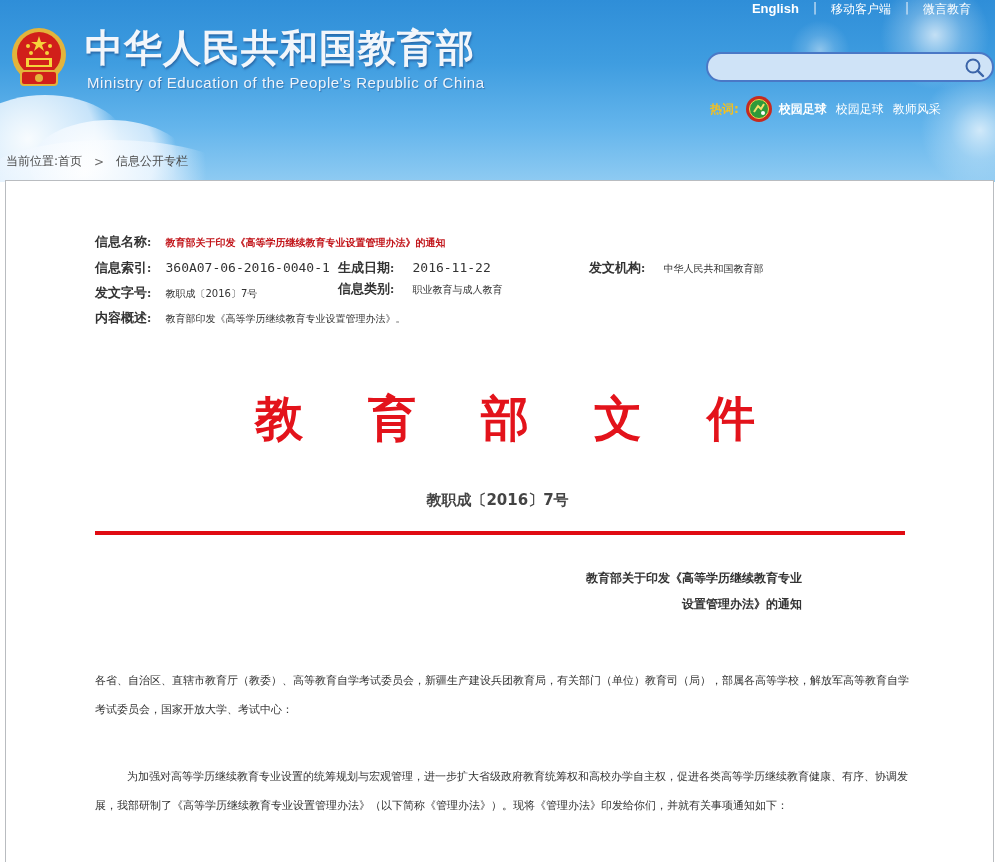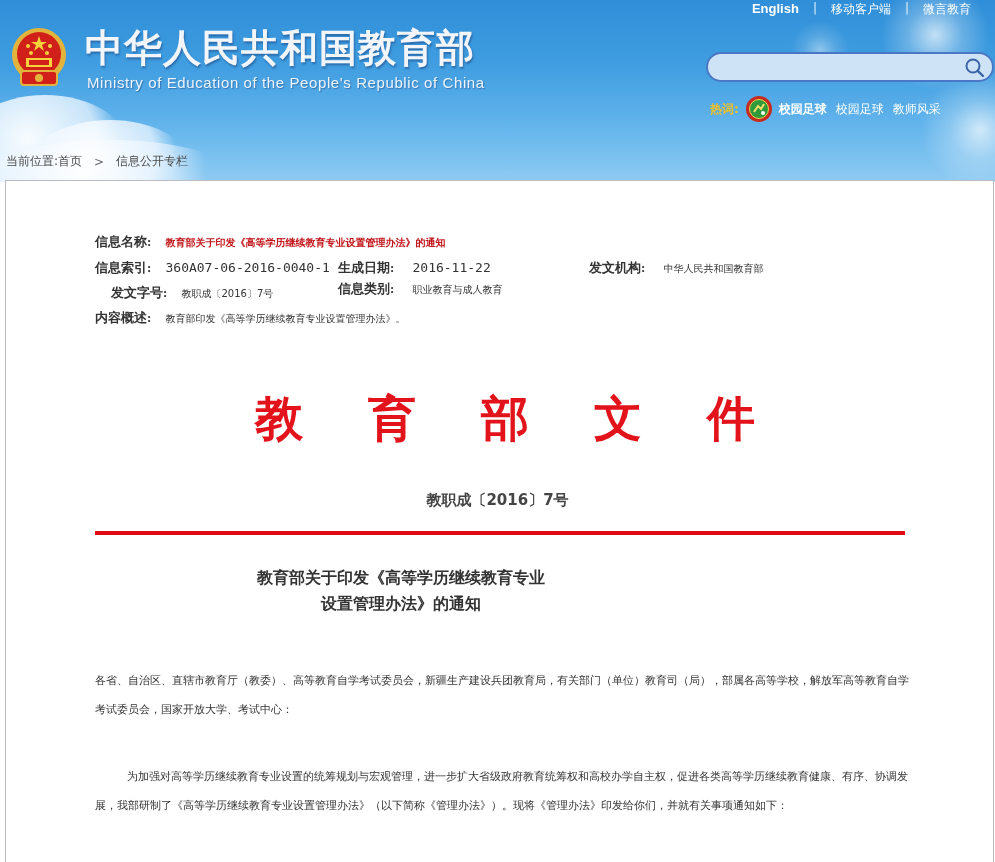--- a/index.html
+++ b/index.html
@@ -94,22 +94,22 @@
     color: #e3131b; line-height: 60px;
   }
   .doc-number {
     position: absolute; left: 0; width: 995px; top: 491px; text-align: center;
     font-size: 15px; font-weight: bold; color: #444;
   }
   .red-rule {
     position: absolute; left: 95px; top: 531px; width: 810px; height: 4px; background: #e00b12;
   }
   .doc-title {
-    position: absolute; left: 0; width: 802px; top: 565px; text-align: center;
-    font-size: 16px; font-weight: bold; color: #333; line-height: 26px;
+    position: absolute; left: 0; width: 802px; top: 565px; text-align: right;
+    font-size: 12px; font-weight: bold; color: #333; line-height: 26px;
   }
   .body-text {
     position: absolute; left: 95px; top: 666px; width: 815px;
     font-size: 11px; color: #333; line-height: 29px;
   }
   .body-text p { margin: 0; }
   .body-text .p2 { margin-top: 38px; text-indent: 32px; }
 </style>
 </head>
 <body>
@@ -189,21 +189,21 @@
     <span class="v mono" style="margin-left:10px;">360A07-06-2016-0040-1</span>
   </div>
   <div class="row" style="left:243px;top:26px;">
     <span class="k">生成日期:</span>
     <span class="v mono" style="margin-left:14px;">2016-11-22</span>
   </div>
   <div class="row" style="left:494px;top:26px;">
     <span class="k">发文机构:</span>
     <span class="v" style="margin-left:14px;">中华人民共和国教育部</span>
   </div>
-  <div class="row" style="left:16px;top:51px;">
+  <div class="row" style="left:0;top:51px;">
     <span class="k">发文字号:</span>
     <span class="v" style="margin-left:10px;">教职成〔2016〕7号</span>
   </div>
   <div class="row" style="left:243px;top:47px;">
     <span class="k">信息类别:</span>
     <span class="v" style="margin-left:14px;">职业教育与成人教育</span>
   </div>
   <div class="row" style="left:0;top:76px;">
     <span class="k">内容概述:</span>
     <span class="v" style="margin-left:10px;">教育部印发《高等学历继续教育专业设置管理办法》。</span>

